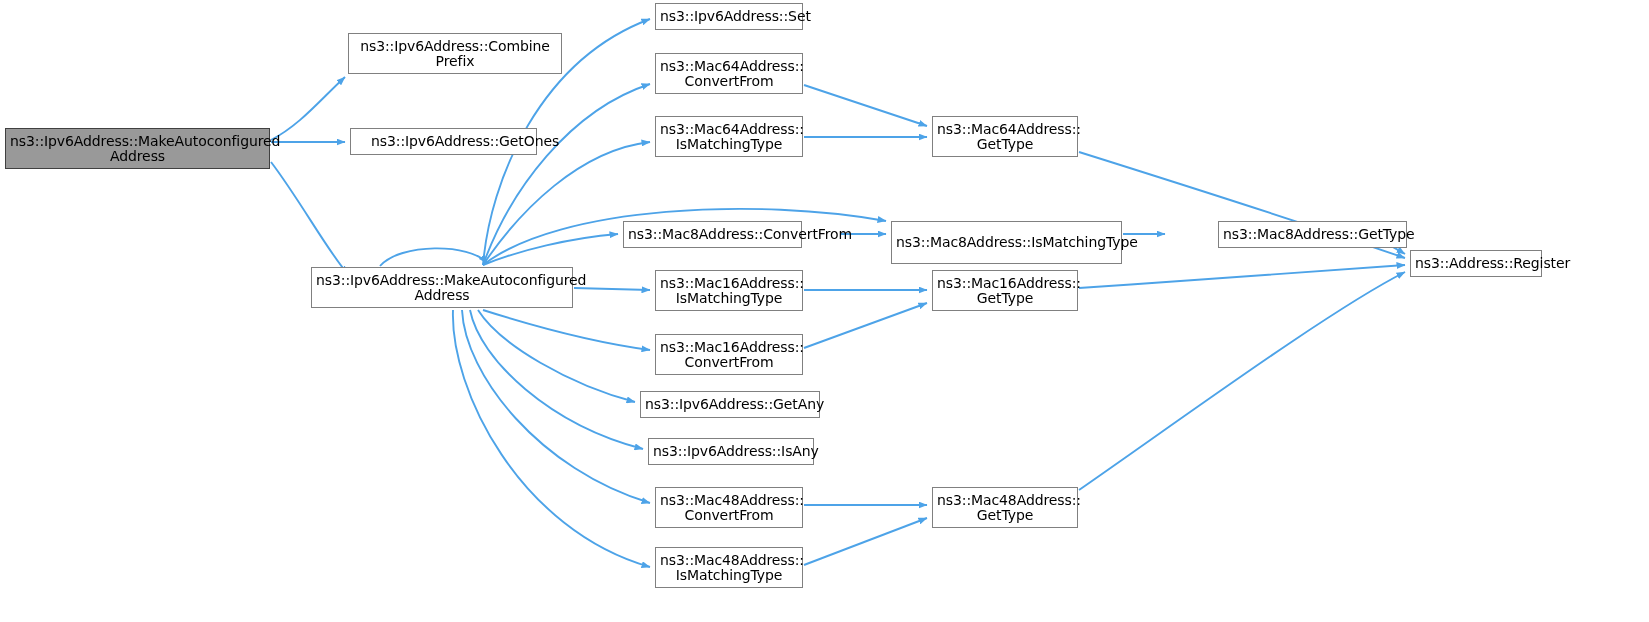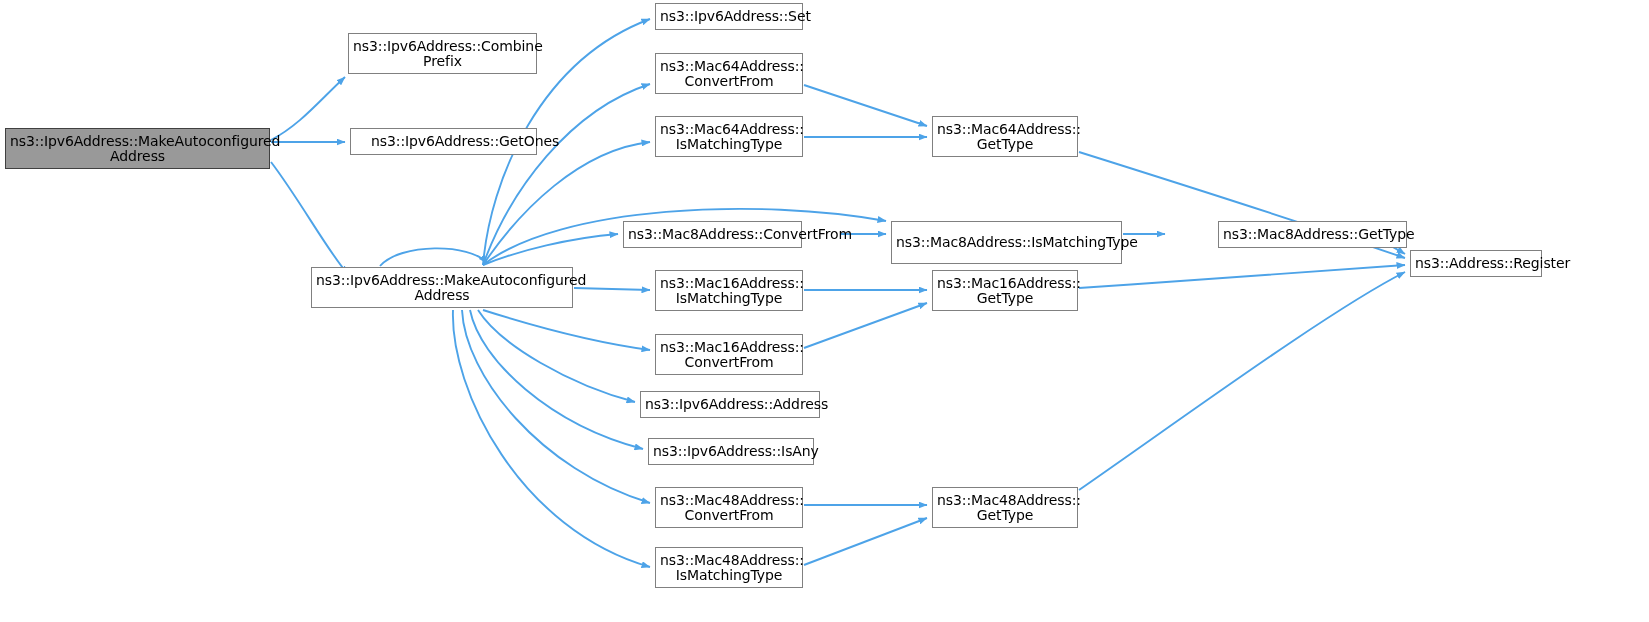--- a/index.html
+++ b/index.html
@@ -82,21 +82,21 @@
         <path d="M 804,565 L 927,518" fill="none" stroke="#4da3e8" stroke-width="1.9" marker-end="url(#arrowhead)"></path>
         <path d="M 1079,152 C 1200,190 1330,232 1405,258" fill="none" stroke="#4da3e8" stroke-width="1.9" marker-end="url(#arrowhead)"></path>
         <path d="M 1360,234 C 1378,238 1392,246 1405,254" fill="none" stroke="#4da3e8" stroke-width="1.9" marker-end="url(#arrowhead)"></path>
         <path d="M 1079,288 C 1200,280 1330,270 1405,265" fill="none" stroke="#4da3e8" stroke-width="1.9" marker-end="url(#arrowhead)"></path>
         <path d="M 1079,490 C 1180,420 1330,310 1405,272" fill="none" stroke="#4da3e8" stroke-width="1.9" marker-end="url(#arrowhead)"></path>
       </g>
   </svg>
   <div id="nodes-group">
       <div class="node highlight" style="left: 5px; top: 128px; width: 265px; height: 41px;"><span class="node-label">ns3::Ipv6Address::MakeAutoconfigured
 Address</span></div>
-      <div class="node" style="left: 348px; top: 33px; width: 189px; height: 41px;"><span class="node-label">ns3::Ipv6Address::Combine
+      <div class="node" style="left: 348px; top: 33px; width: 214px; height: 41px;"><span class="node-label">ns3::Ipv6Address::Combine
 Prefix</span></div>
       <div class="node" style="left: 350px; top: 128px; width: 187px; height: 27px; padding-left: 20px;"><span class="node-label">ns3::Ipv6Address::GetOnes</span></div>
       <div class="node" style="left: 655px; top: 3px; width: 148px; height: 27px;"><span class="node-label">ns3::Ipv6Address::Set</span></div>
       <div class="node" style="left: 655px; top: 53px; width: 148px; height: 41px;"><span class="node-label">ns3::Mac64Address::
 ConvertFrom</span></div>
       <div class="node" style="left: 655px; top: 116px; width: 148px; height: 41px;"><span class="node-label">ns3::Mac64Address::
 IsMatchingType</span></div>
       <div class="node" style="left: 932px; top: 116px; width: 146px; height: 41px;"><span class="node-label">ns3::Mac64Address::
 GetType</span></div>
       <div class="node" style="left: 623px; top: 221px; width: 179px; height: 27px;"><span class="node-label">ns3::Mac8Address::ConvertFrom</span></div>
@@ -104,21 +104,21 @@
       <div class="node" style="left: 1170px; top: 221px; width: 189px; height: 27px; margin-left: 48px;"><span class="node-label">ns3::Mac8Address::GetType</span></div>
       <div class="node" style="left: 311px; top: 267px; width: 262px; height: 41px;"><span class="node-label">ns3::Ipv6Address::MakeAutoconfigured
 Address</span></div>
       <div class="node" style="left: 655px; top: 270px; width: 148px; height: 41px;"><span class="node-label">ns3::Mac16Address::
 IsMatchingType</span></div>
       <div class="node" style="left: 932px; top: 270px; width: 146px; height: 41px;"><span class="node-label">ns3::Mac16Address::
 GetType</span></div>
       <div class="node" style="left: 655px; top: 334px; width: 148px; height: 41px;"><span class="node-label">ns3::Mac16Address::
 ConvertFrom</span></div>
       <div class="node" style="left: 1410px; top: 250px; width: 132px; height: 27px;"><span class="node-label">ns3::Address::Register</span></div>
-      <div class="node" style="left: 640px; top: 391px; width: 180px; height: 27px;"><span class="node-label">ns3::Ipv6Address::Address</span></div>
+      <div class="node" style="left: 640px; top: 391px; width: 180px; height: 27px;"><span class="node-label">ns3::Ipv6Address::GetAny</span></div>
       <div class="node" style="left: 648px; top: 438px; width: 166px; height: 27px;"><span class="node-label">ns3::Ipv6Address::IsAny</span></div>
       <div class="node" style="left: 655px; top: 487px; width: 148px; height: 41px;"><span class="node-label">ns3::Mac48Address::
 ConvertFrom</span></div>
       <div class="node" style="left: 932px; top: 487px; width: 146px; height: 41px;"><span class="node-label">ns3::Mac48Address::
 GetType</span></div>
       <div class="node" style="left: 655px; top: 547px; width: 148px; height: 41px;"><span class="node-label">ns3::Mac48Address::
 IsMatchingType</span></div>
     </div>
 </div>
 

